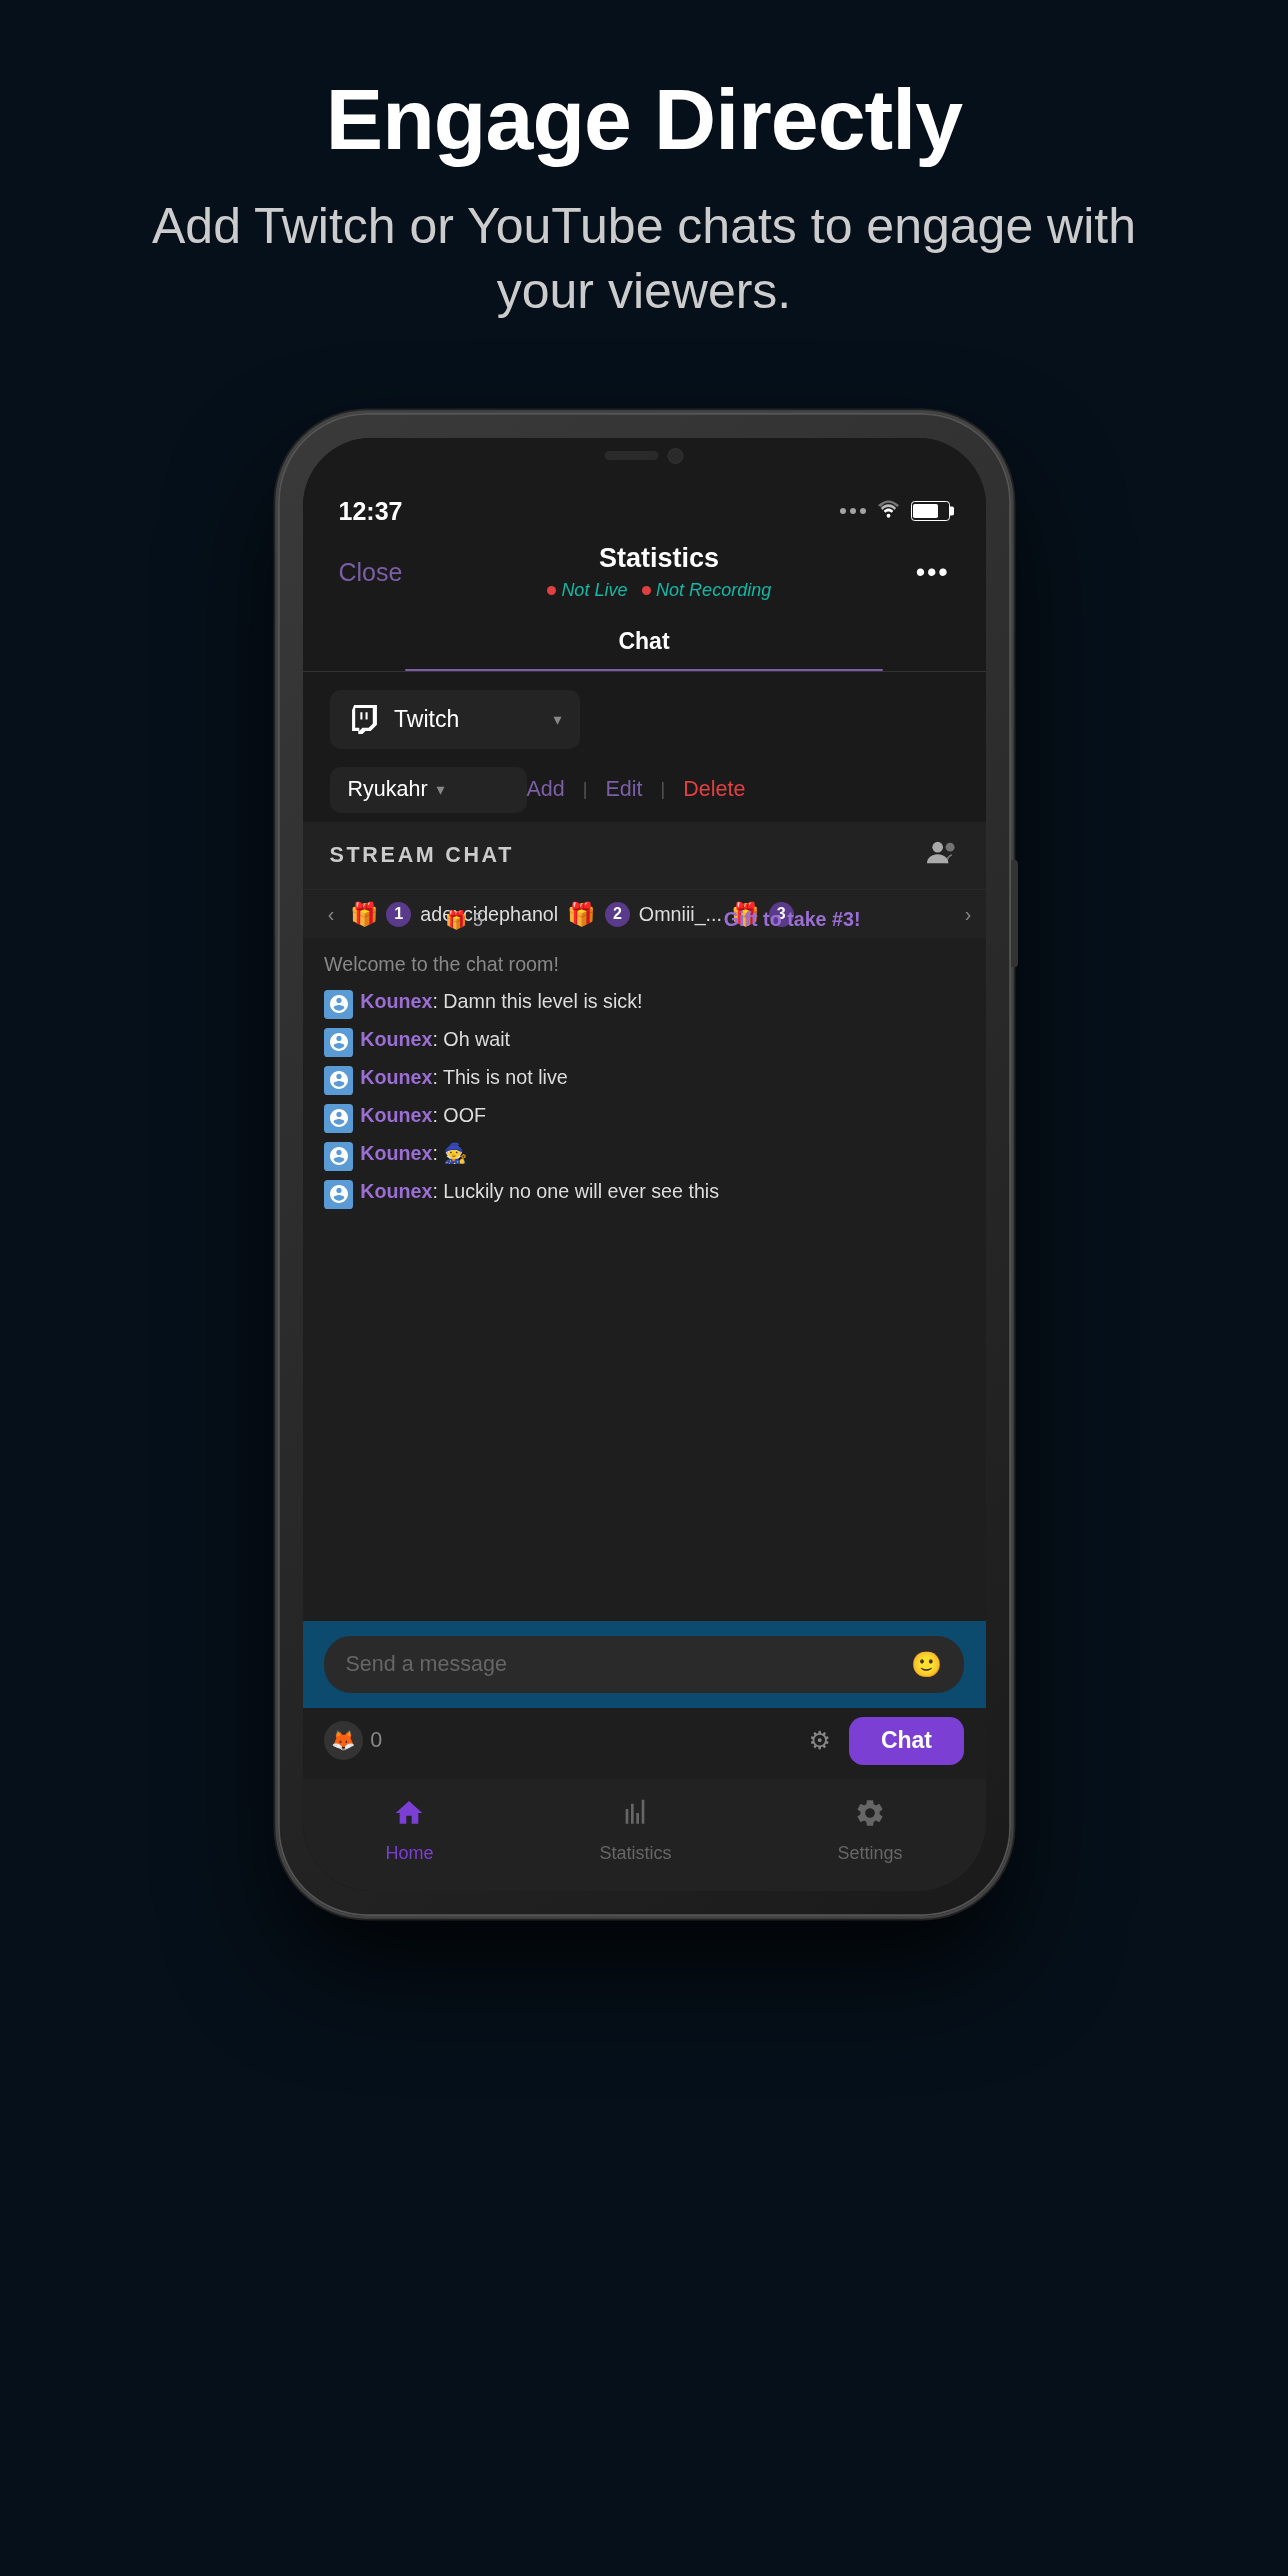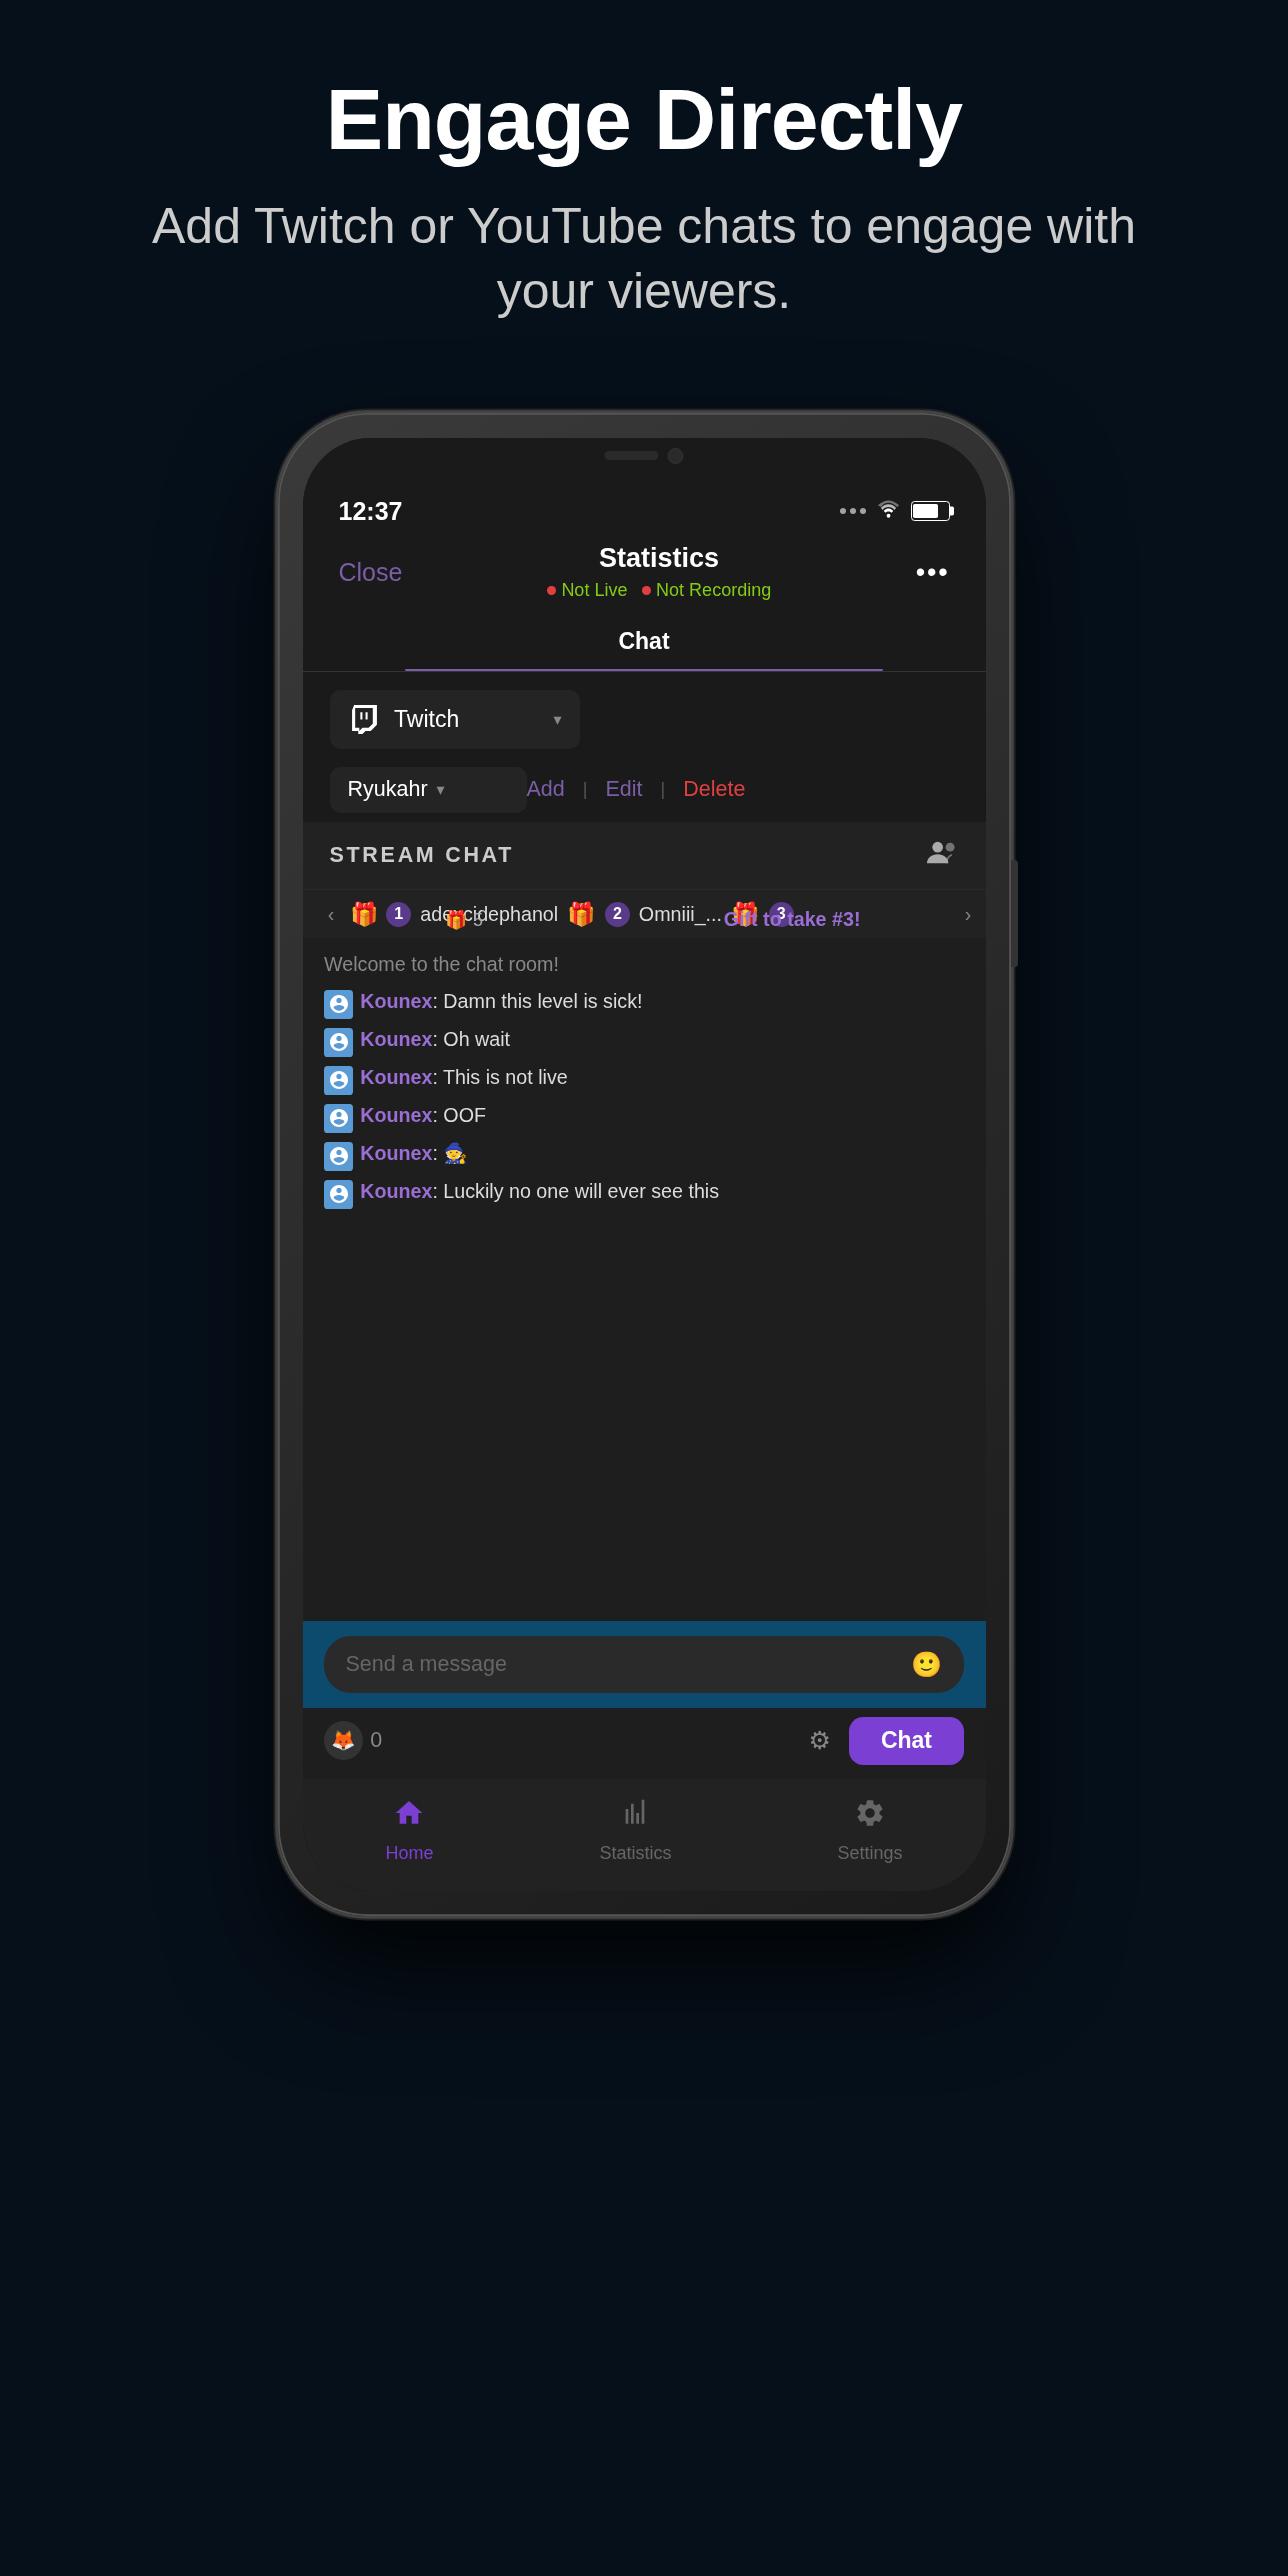--- a/index.html
+++ b/index.html
@@ -208,21 +208,22 @@
       align-items: center;
       gap: 14.3px;
       justify-content: center;
       margin-top: 5.4px;
     }
     .status-indicator {
       display: flex;
       align-items: center;
       gap: 5.4px;
       font-size: 18px;
-      color: #84cc16;
+      color: #14b8a6;
+      font-style: italic;
     }
     .status-dot-red {
       width: 9px;
       height: 9px;
       background: #e04040;
       border-radius: 50%;
     }
     .nav-more {
       font-size: 27px;
       color: #fff;

